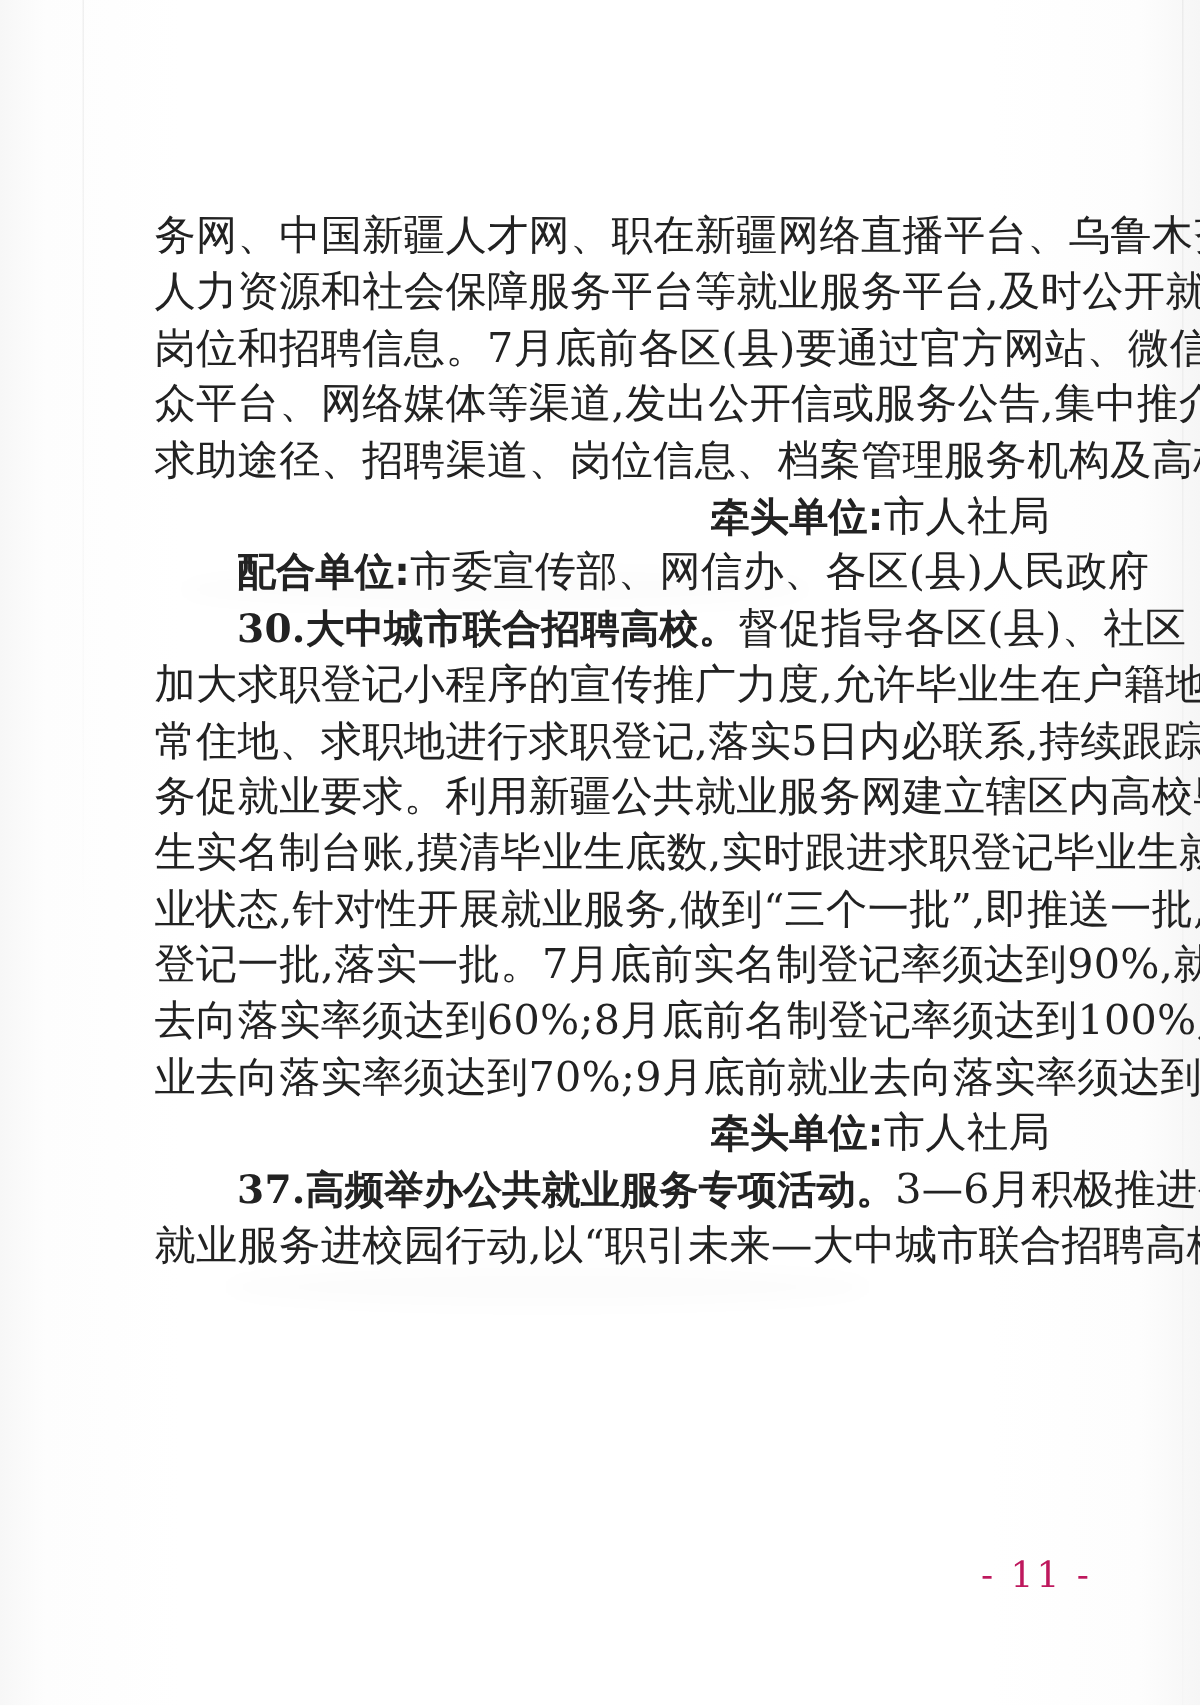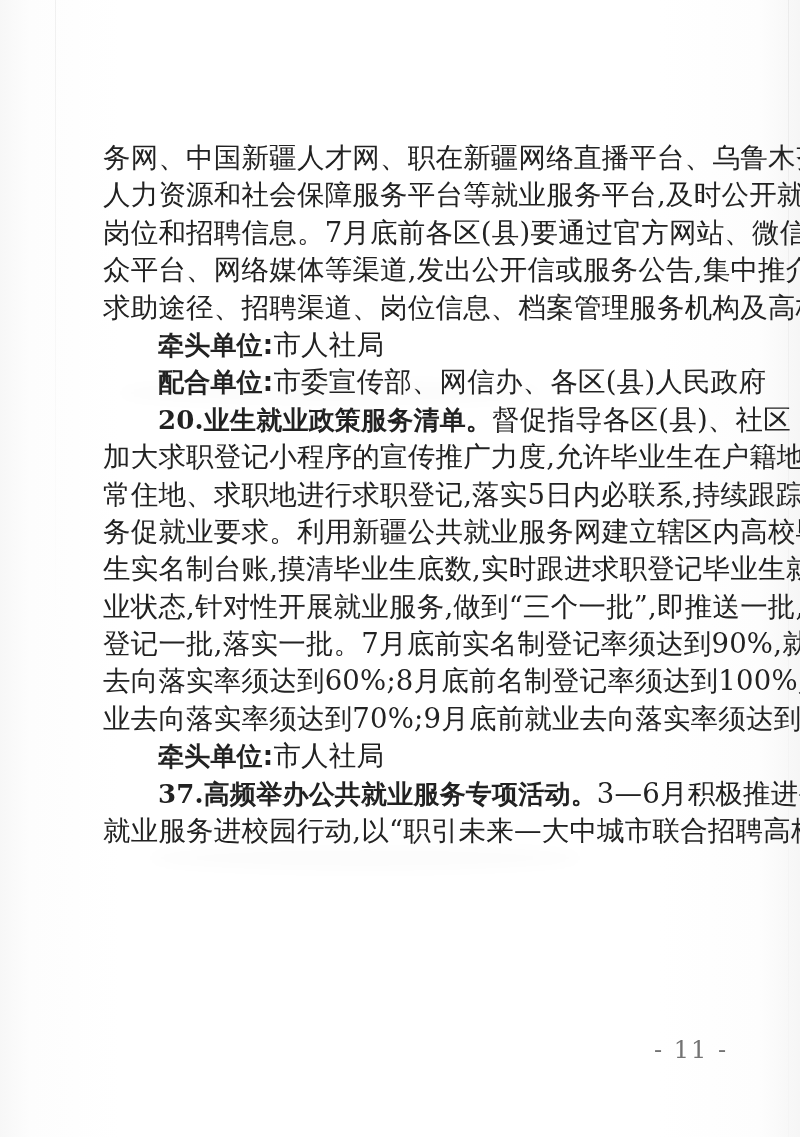--- a/index.html
+++ b/index.html
@@ -65,21 +65,21 @@
     letter-spacing: 0.2px;
     white-space: nowrap;
     color: #222222;
   }
   .line.justify {
     display: flex;
     justify-content: space-between;
   }
   .line.justify > span { display: inline-block; }
 
-  .indent { padding-left: 55px; }
+  .indent { padding-left: 55px; text-align: right; }
 
   .bold {
     font-weight: bold;
     font-family: "DejaVu Sans", "Liberation Sans", sans-serif;
     font-size: 26px;
   }
   .label-bold {
     font-weight: bold;
     font-family: "DejaVu Sans", "Liberation Sans", sans-serif;
     font-size: 26px;
@@ -87,21 +87,21 @@
   .num {
     font-family: "DejaVu Serif", "Liberation Serif", serif;
   }
 
   .folio {
     position: absolute;
     right: 72px;
     top: 1036px;
     font-size: 24px;
     letter-spacing: 2px;
-    color: #737373;
+    color: #be185d;
     font-family: "DejaVu Serif", "Liberation Serif", serif;
   }
 </style>
 </head>
 <body>
 
 <div class="page">
   <div class="scan-tone"></div>
   <div class="crease-left"></div>
   <div class="crease-right"></div>
@@ -264,21 +264,21 @@
     </div>
 
     <div class="line indent">
       <span class="label-bold">牵头单位:</span><span>市人社局</span>
     </div>
     <div class="line indent">
       <span class="label-bold">配合单位:</span><span>市委宣传部、网信办、各区(县)人民政府</span>
     </div>
 
     <div class="line indent">
-      <span class="bold num">20.</span><span class="bold">业生就业政策服务清单。</span><span>督促指导各区(县)、社区</span>
+      <span class="bold num">30.</span><span class="bold">大中城市联合招聘高校。</span><span>督促指导各区(县)、社区</span>
     </div>
     <div class="line justify">
       <span style="display: flex; width: 100%; justify-content: space-between;">
           <span>加</span>
           <span>大</span>
           <span>求</span>
           <span>职</span>
           <span>登</span>
           <span>记</span>
           <span>小</span>

